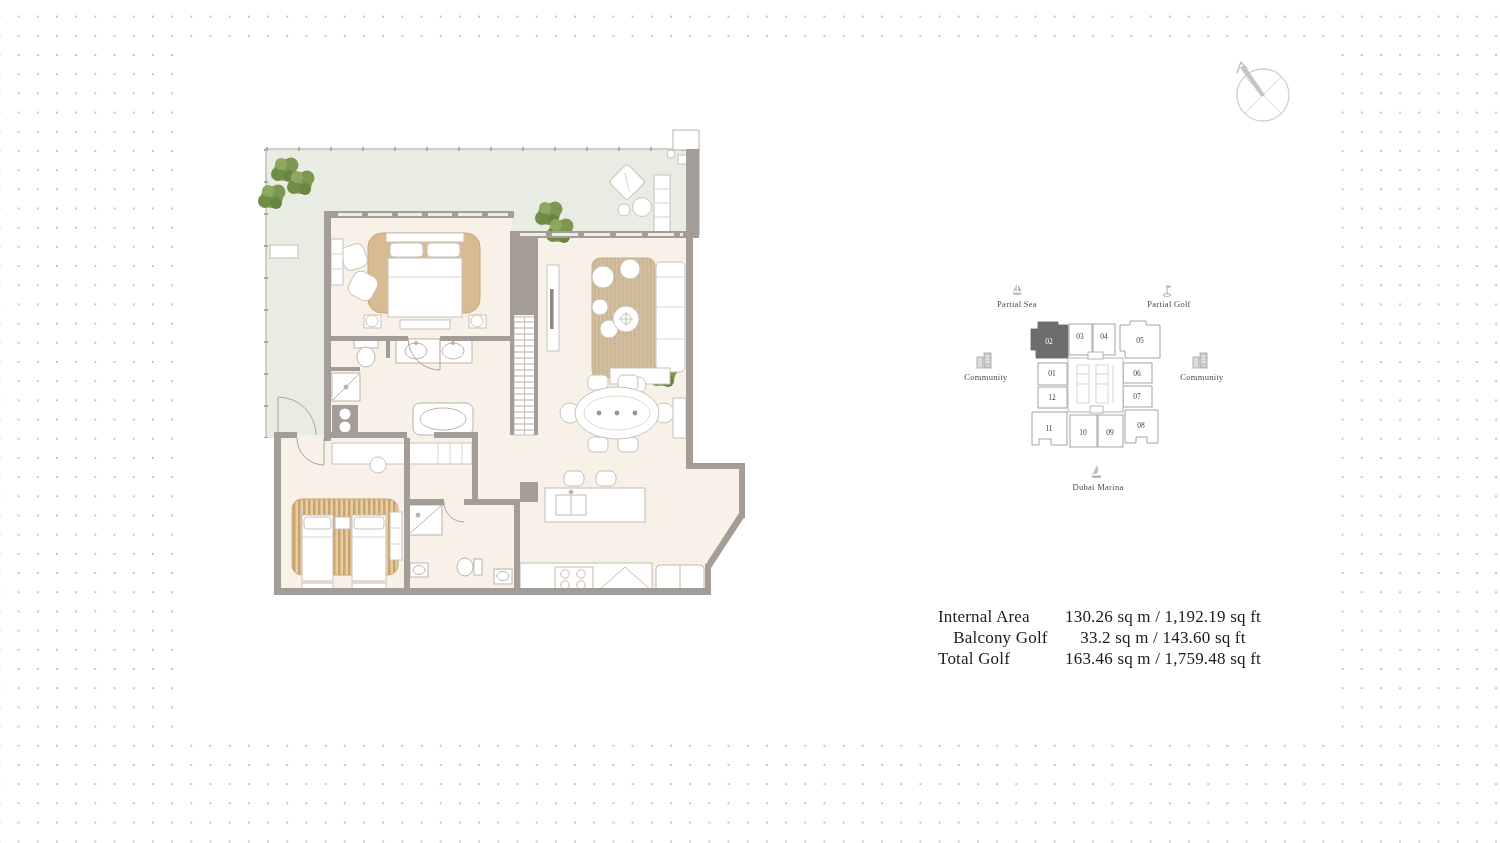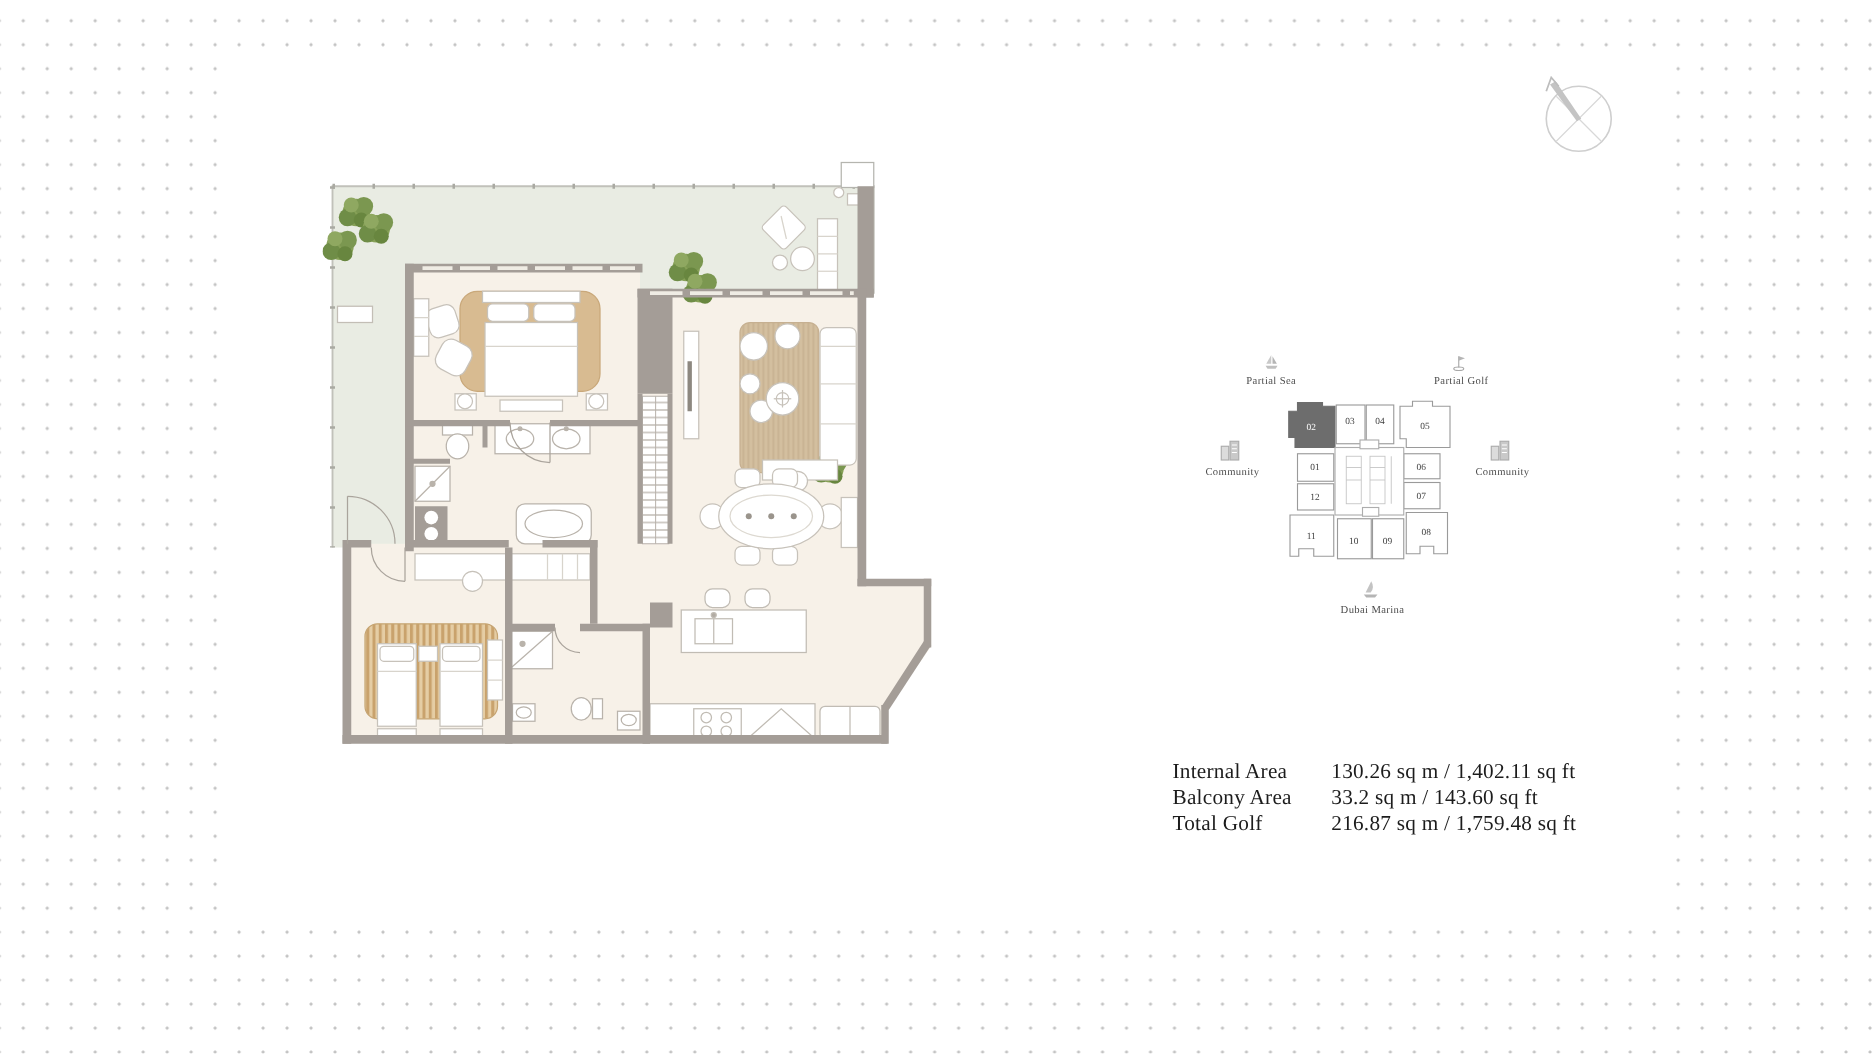--- a/index.html
+++ b/index.html
@@ -18,21 +18,21 @@
     position:absolute;left:185px;top:48px;width:1142px;height:692px;
     background:#ffffff;
   }
   .floorplan{position:absolute;left:258px;top:127px;}
   .keyplan{position:absolute;left:950px;top:273px;}
   .compass{position:absolute;left:1228px;top:58px;}
   .area-table{
     position:absolute;left:938px;top:606px;
     font-size:17px;color:#1c1c1c;letter-spacing:.2px;
   }
-  .area-row{display:flex;height:21px;line-height:21px;}
+  .area-row{display:flex;height:21px;line-height:21px;justify-content:center;}
   .area-label{width:127px;}
   .kp-text{font-family:"Liberation Serif",serif;fill:#4c4c4c;font-size:8.5px;letter-spacing:.3px;}
   .kp-num{font-family:"Liberation Serif",serif;fill:#3f3f3f;font-size:7.5px;}
   .kp-num-hl{font-family:"Liberation Serif",serif;fill:#ffffff;font-size:7.5px;}
 </style>
 </head>
 <body>
 
 <div class="dots"></div>
 <div class="panel"></div>
@@ -354,23 +354,23 @@
   <circle cx="35" cy="37" r="26" fill="none" stroke="#cfcfcf" stroke-width="1.3"></circle>
   <line x1="17" y1="19" x2="53" y2="55" stroke="#d8d8d8" stroke-width="1"></line>
   <line x1="53" y1="19" x2="17" y2="55" stroke="#d8d8d8" stroke-width="1"></line>
   <polygon points="33.5,39 12,9.5 16.5,7 37,37" fill="#c4c4c4"></polygon>
   <path d="M9,15 L13,4 L19,11" fill="none" stroke="#bdbdbd" stroke-width="1.4"></path>
 </svg>
 
 <div class="area-table">
   <div class="area-row">
     <span class="area-label">Internal Area</span>
-    <span class="area-value">130.26 sq m / 1,402.11 sq ft</span>
+    <span class="area-value">130.26 sq m / 1,192.19 sq ft</span>
   </div>
   <div class="area-row">
-    <span class="area-label">Balcony Area</span>
+    <span class="area-label">Balcony Golf</span>
     <span class="area-value">33.2 sq m / 143.60 sq ft</span>
   </div>
   <div class="area-row">
     <span class="area-label">Total Golf</span>
-    <span class="area-value">216.87 sq m / 1,759.48 sq ft</span>
+    <span class="area-value">163.46 sq m / 1,759.48 sq ft</span>
   </div>
 </div>
 
 </body></html>

